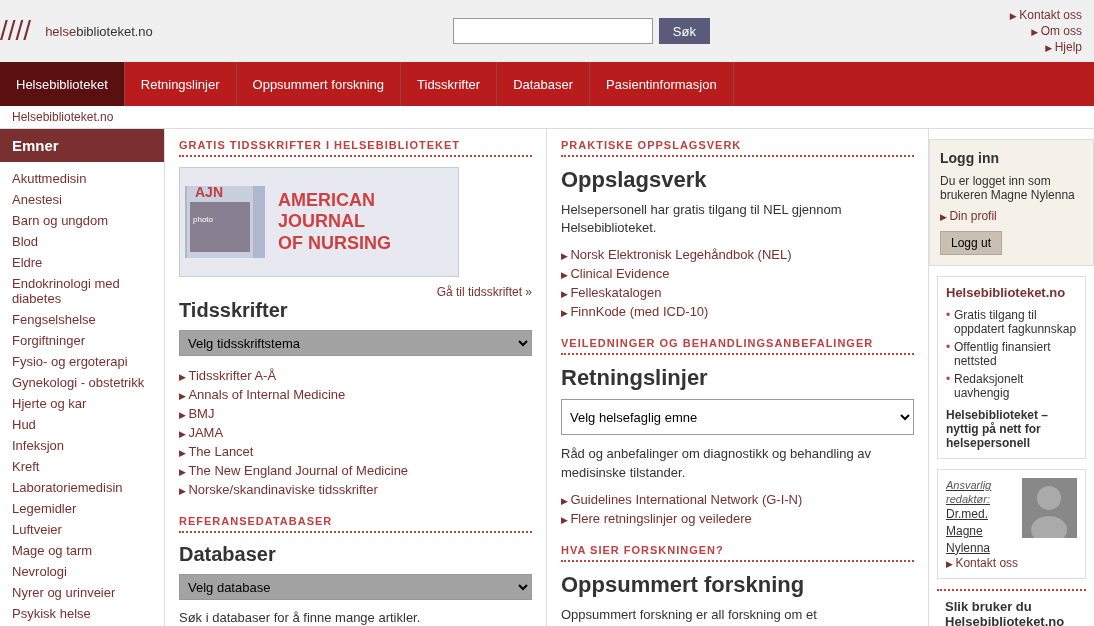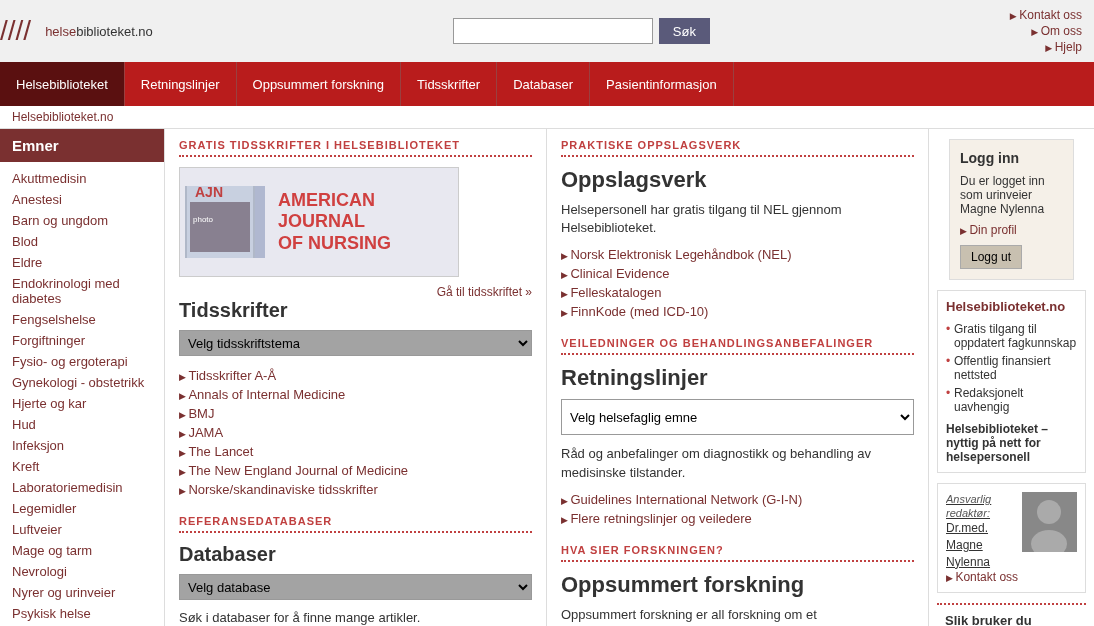--- a/index.html
+++ b/index.html
@@ -58,21 +58,21 @@
 
     
     #middle-content { flex: 1; padding: 10px 14px; border-right: 1px solid #ddd; }
     #middle-content h2.section-title { font-size: 22px; }
     #middle-content p { font-size: 13px; margin-bottom: 8px; line-height: 1.4; }
 
     .retningslinjer-select { width: 100%; height: 36px; border: 1px solid #999; background: white; font-size: 13px; padding: 2px 4px; margin-bottom: 10px; cursor: pointer; }
 
     
     #right-panel { width: 165px; min-width: 165px; padding: 0; }
-    #login-box { background: #f5f0e8; border: 1px solid #ddd; margin: 10px 20px; padding: 10px; }
+    #login-box { background: #f5f0e8; border: 1px solid #ddd; margin: 10px 0; padding: 10px; }
     #login-box h3 { font-size: 14px; font-weight: bold; color: #333; margin-bottom: 8px; }
     #login-box p { font-size: 12px; margin-bottom: 6px; }
     #login-box a { color: #7a3030; text-decoration: none; font-size: 12px; }
     #login-box a::before { content: '▶ '; font-size: 9px; }
     #logout-btn { background: #c8c0b0; border: 1px solid #aaa; padding: 4px 10px; font-size: 12px; cursor: pointer; margin-top: 8px; }
 
     #info-box { margin: 0 8px 10px 8px; padding: 8px; border: 1px solid #ddd; background: white; font-size: 12px; }
     #info-box h4 { color: #7a3030; font-size: 13px; font-weight: bold; margin-bottom: 6px; }
     #info-box ul { list-style: none; padding: 0; }
     #info-box ul li { padding: 2px 0; padding-left: 8px; position: relative; }
@@ -272,21 +272,21 @@
       <div class="section-header">HVA SIER FORSKNINGEN?</div>
       <h2 class="section-title">Oppsummert forskning</h2>
       <p>Oppsummert forskning er all forskning om et</p>
     </div>
   </div>
 
   <div id="right-panel">
 
     <div id="login-box">
       <h3>Logg inn</h3>
-      <p>Du er logget inn som urinveier Magne Nylenna</p>
+      <p>Du er logget inn som brukeren Magne Nylenna</p>
       <a href="#">Din profil</a>
       <br>
       <button id="logout-btn">Logg ut</button>
     </div>
 
     <div id="info-box">
       <h4>Helsebiblioteket.no</h4>
       <ul>
         <li>Gratis tilgang til oppdatert fagkunnskap</li>
         <li>Offentlig finansiert nettsted</li>

